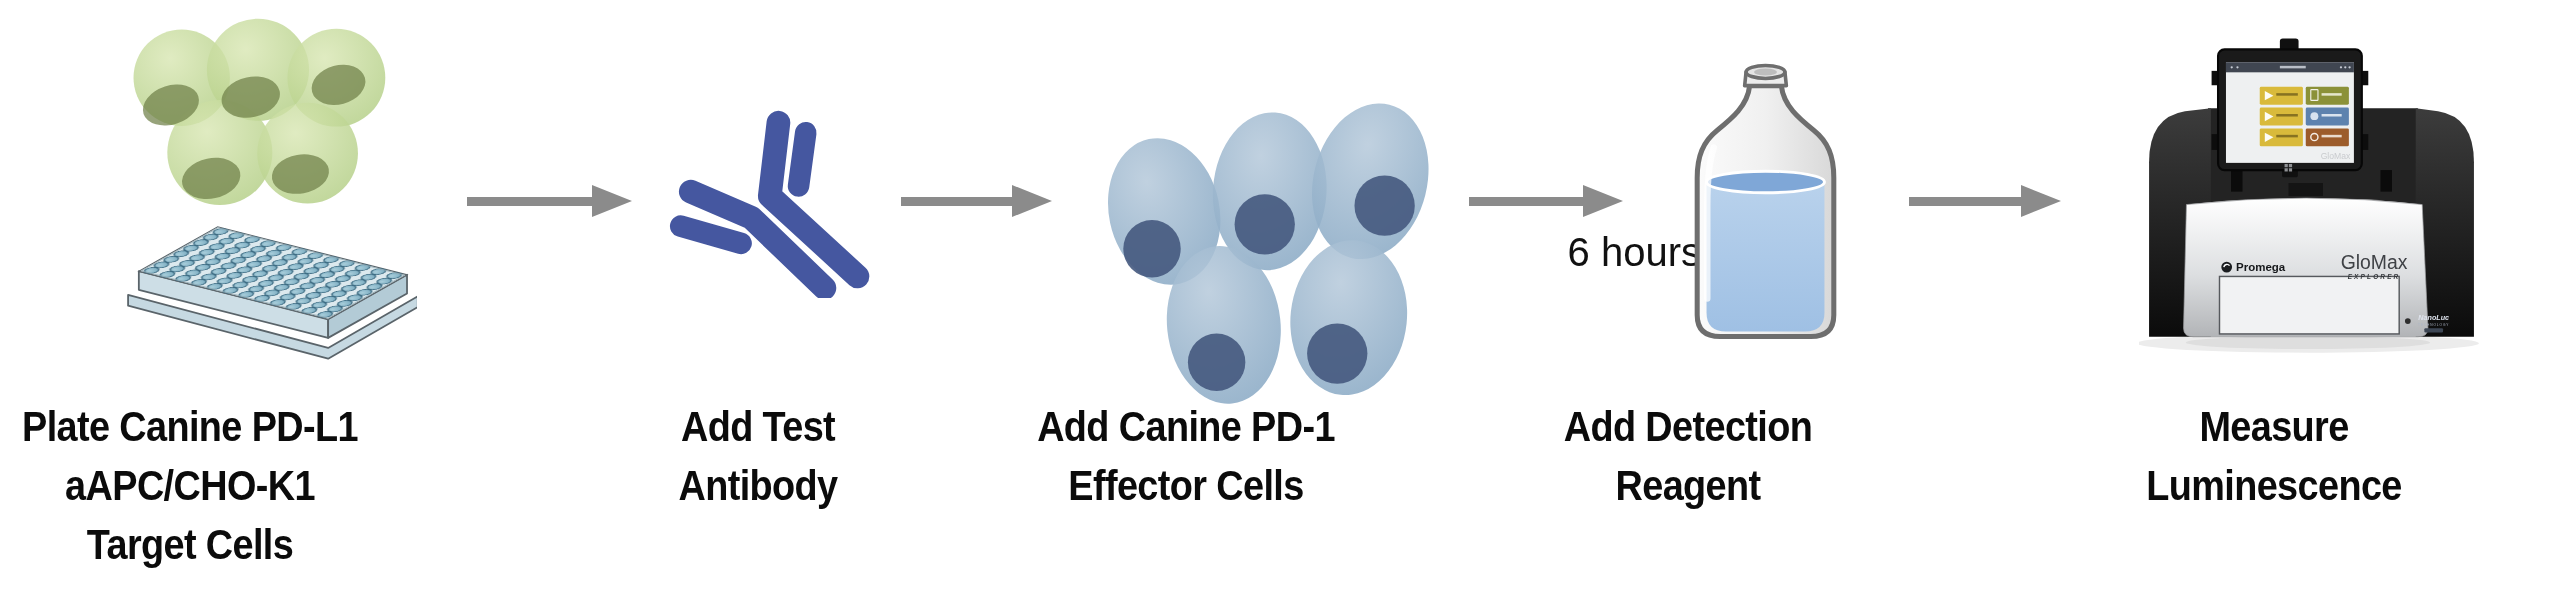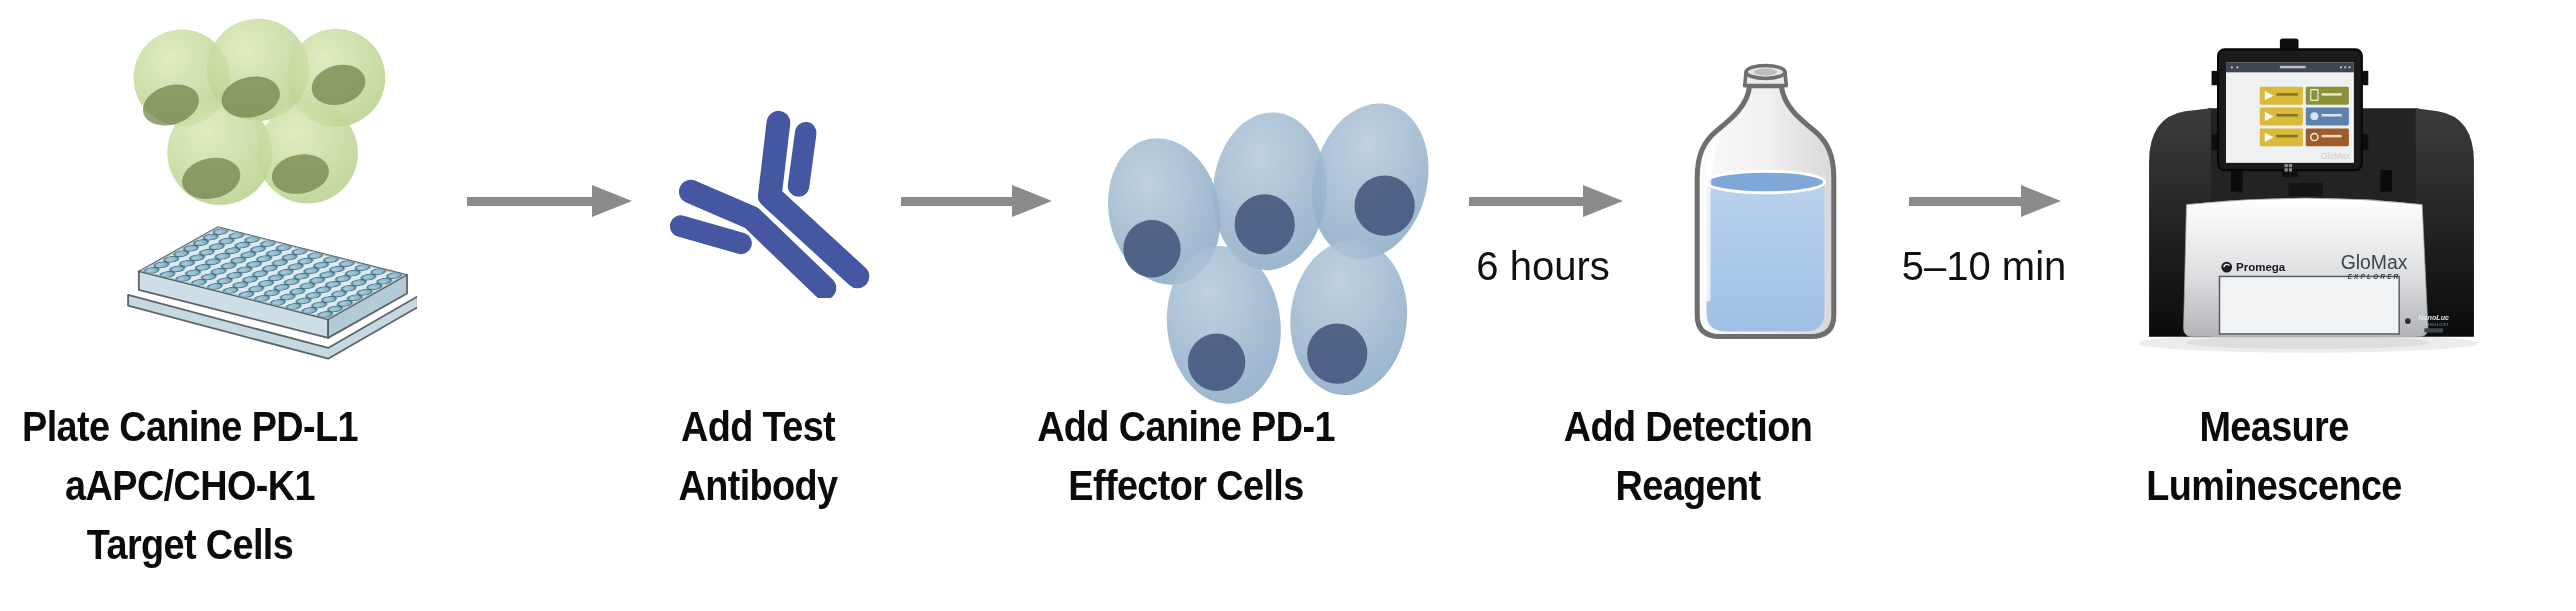--- a/index.html
+++ b/index.html
@@ -2,21 +2,21 @@
 <html style="font-size:11.5px"><head>
 <meta charset="utf-8">
 <style>
   html,body{margin:0;padding:0;background:#ffffff;}
   #canvas{position:relative;width:2576px;height:611px;background:#ffffff;overflow:hidden;
           font-family:"Liberation Sans", sans-serif;}
   .abs{position:absolute;}
   .step-label{position:absolute;top:397px;width:460px;text-align:center;
               font-weight:700;font-size:43px;line-height:59px;letter-spacing:-0.7px;
               color:#0b0b0b;transform:scaleX(0.88);transform-origin:50% 0;}
-  .timing-label{position:absolute;top:244px;width:316px;text-align:center;
+  .timing-label{position:absolute;top:230px;width:316px;text-align:right;
                 font-weight:400;font-size:40px;color:#111;letter-spacing:0;}
   .arrow{position:absolute;top:185px;height:33px;}
   .arrow .shaft{position:absolute;left:0;right:37px;top:12px;height:9.3px;background:#8b8b8b;}
   .arrow .head{position:absolute;right:0;top:0;width:0;height:0;
                border-left:40px solid #8b8b8b;border-top:16.5px solid transparent;border-bottom:16.5px solid transparent;}
   svg text{font-family:"Liberation Sans", sans-serif;}
 </style>
 </head>
 <body>
 
@@ -138,21 +138,20 @@
 
     <path d="M78,15 L76,34 L134,34 L132,15 Z" fill="#ececec" stroke="#6e6e6e" stroke-width="5" stroke-linejoin="round"></path>
     <ellipse cx="105" cy="15" rx="27" ry="9" fill="#e4e4e4" stroke="#6e6e6e" stroke-width="5"></ellipse>
     <ellipse cx="105" cy="15" rx="16" ry="5" fill="#bdbdbd"></ellipse>
   </svg>
 
   <div class="arrow" style="left:1909px;width:152px">
     <div class="shaft"></div>
     <div class="head"></div>
   </div>
-  <div class="timing-label" style="left:1826px">5–10 min</div>
 
   <svg class="abs" style="left:2139px;top:29px" width="345" height="331" viewBox="0 0 480 460">
     <defs>
       <linearGradient id="tower" x1="0" y1="0" x2="0" y2="1">
         <stop offset="0" stop-color="#3c3c3c"></stop>
           <stop offset="1" stop-color="#0b0b0b"></stop>
       </linearGradient>
       <linearGradient id="face" x1="0" y1="0" x2="0" y2="1">
         <stop offset="0" stop-color="#ffffff"></stop>
           <stop offset="0.55" stop-color="#dddfe1"></stop>

